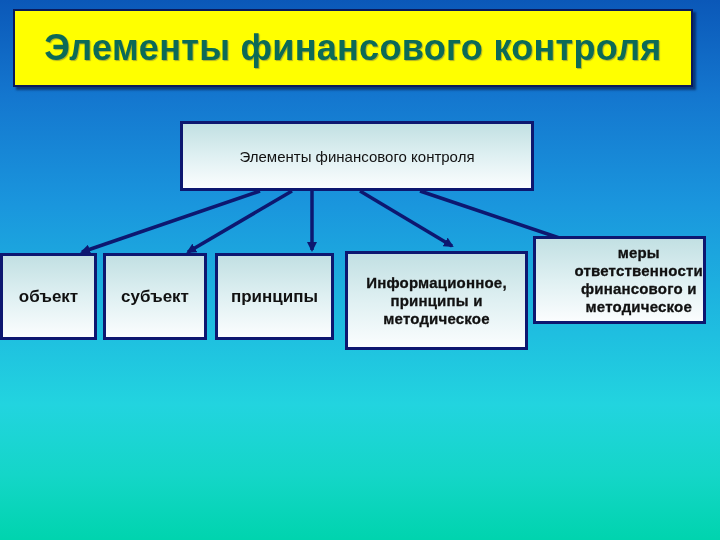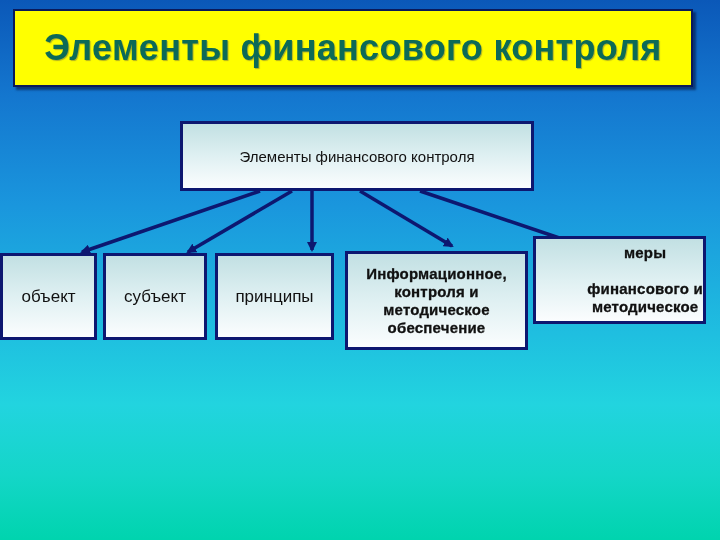--- a/index.html
+++ b/index.html
@@ -20,21 +20,21 @@
       letter-spacing:0.3px;
     }
     .box {
       position:absolute; box-sizing:border-box;
       border:3px solid #0d1770;
       background: linear-gradient(to bottom, #c2e0e3 0%, #dff0f2 50%, #fbfdfe 100%);
       display:flex; align-items:center; justify-content:center; text-align:center;
       color:#111;
     }
     .root-box { left:180px; top:121px; width:354px; height:70px; font-size:15px; }
-    .leaf { font-weight:normal; font-size:17px; }
+    .leaf { font-weight:bold; font-size:17px; }
     .leaf.multi { font-size:15px; font-weight:normal; line-height:18px; letter-spacing:0.2px; }
     .leaf.multi span { font-weight:bold; -webkit-text-stroke:0.3px #111; }
     #b1 { left:0px; top:253px; width:97px; height:87px; }
     #b2 { left:103px; top:253px; width:104px; height:87px; }
     #b3 { left:215px; top:253px; width:119px; height:87px; }
     #b4 { left:345px; top:251px; width:183px; height:99px;align-items:center; }
     #b5 { left:533px; top:236px; width:173px; height:88px;justify-content:flex-end; }
     svg.arrows { position:absolute; left:0; top:0; }
   </style>
 </head>
@@ -68,25 +68,24 @@
 </div>
 <div class="box leaf" id="b2">
   <span>субъект</span>
 </div>
 <div class="box leaf" id="b3">
   <span>принципы</span>
 </div>
 <div class="box leaf multi" id="b4">
   <div>
     <span>Информационное,</span><br>
-    <span>контроля и</span><br>
+    <span>принципы и</span><br>
     <span>методическое</span><br>
-    <span>обеспечение</span>
   </div>
 </div>
 <div class="box leaf multi" id="b5">
   <div>
     <span>меры</span><br>
-    <br>
+    <span>ответственности</span><br>
     <span>финансового и</span><br>
     <span>методическое</span>
   </div>
 </div>
 
 </body></html>

